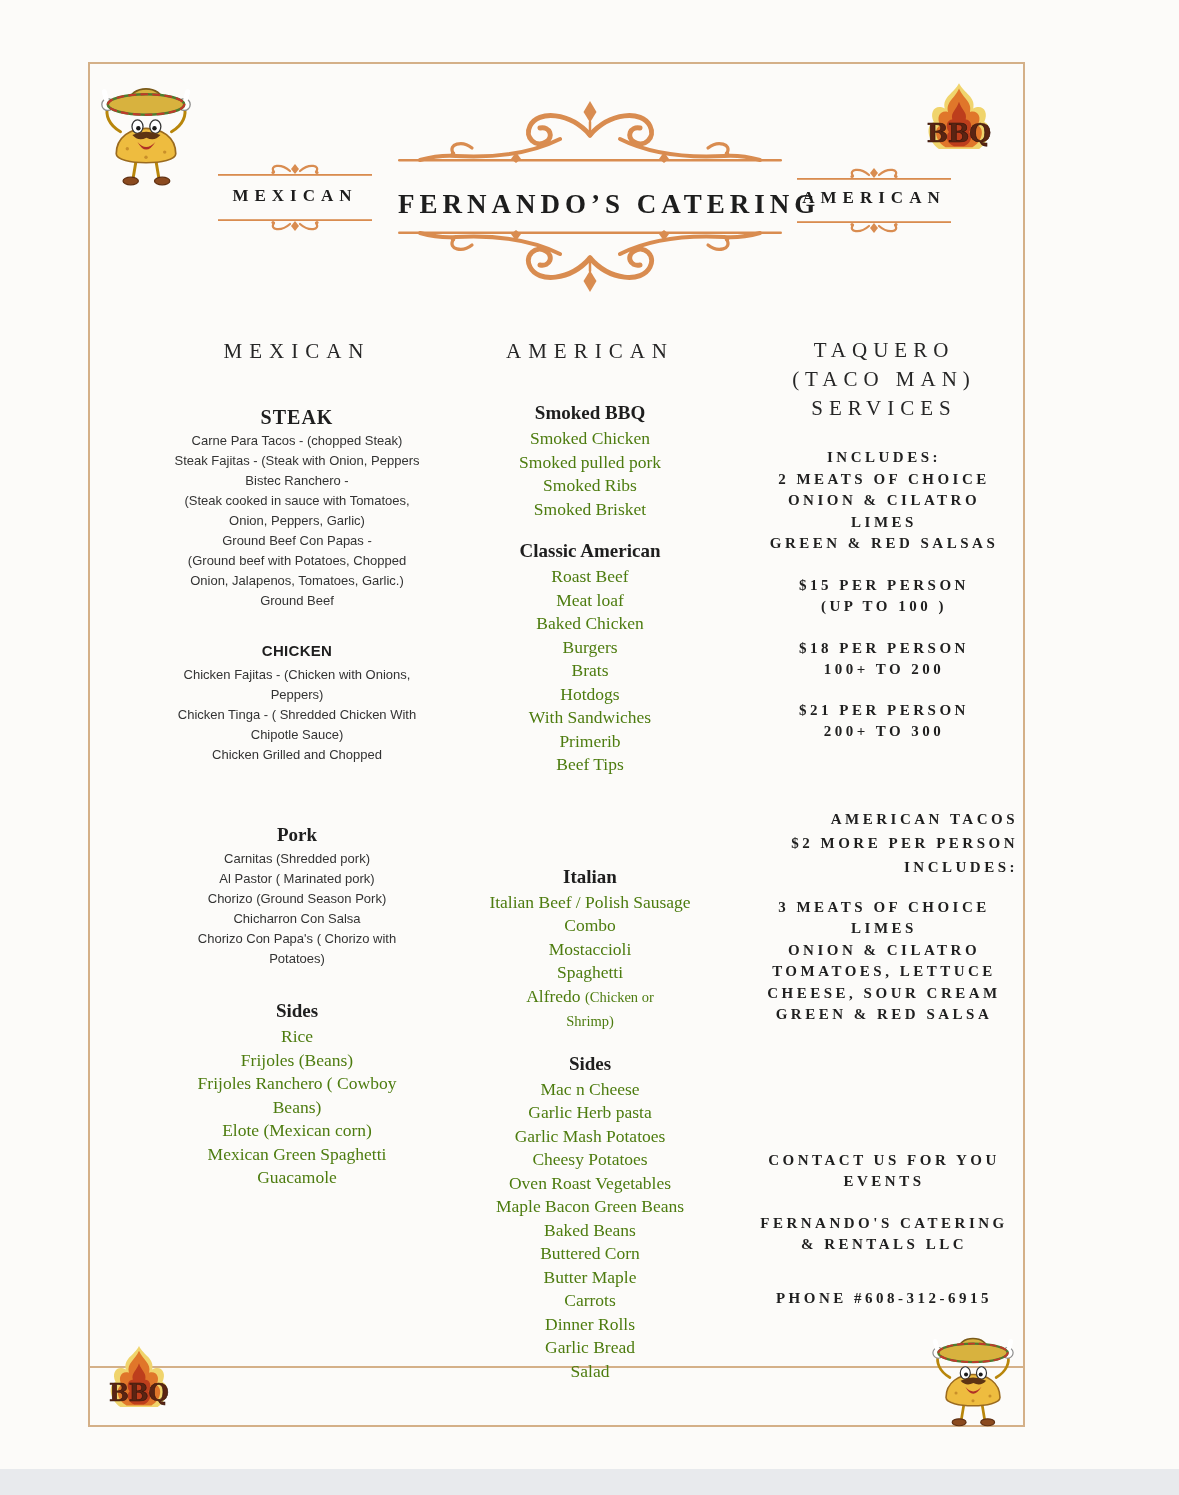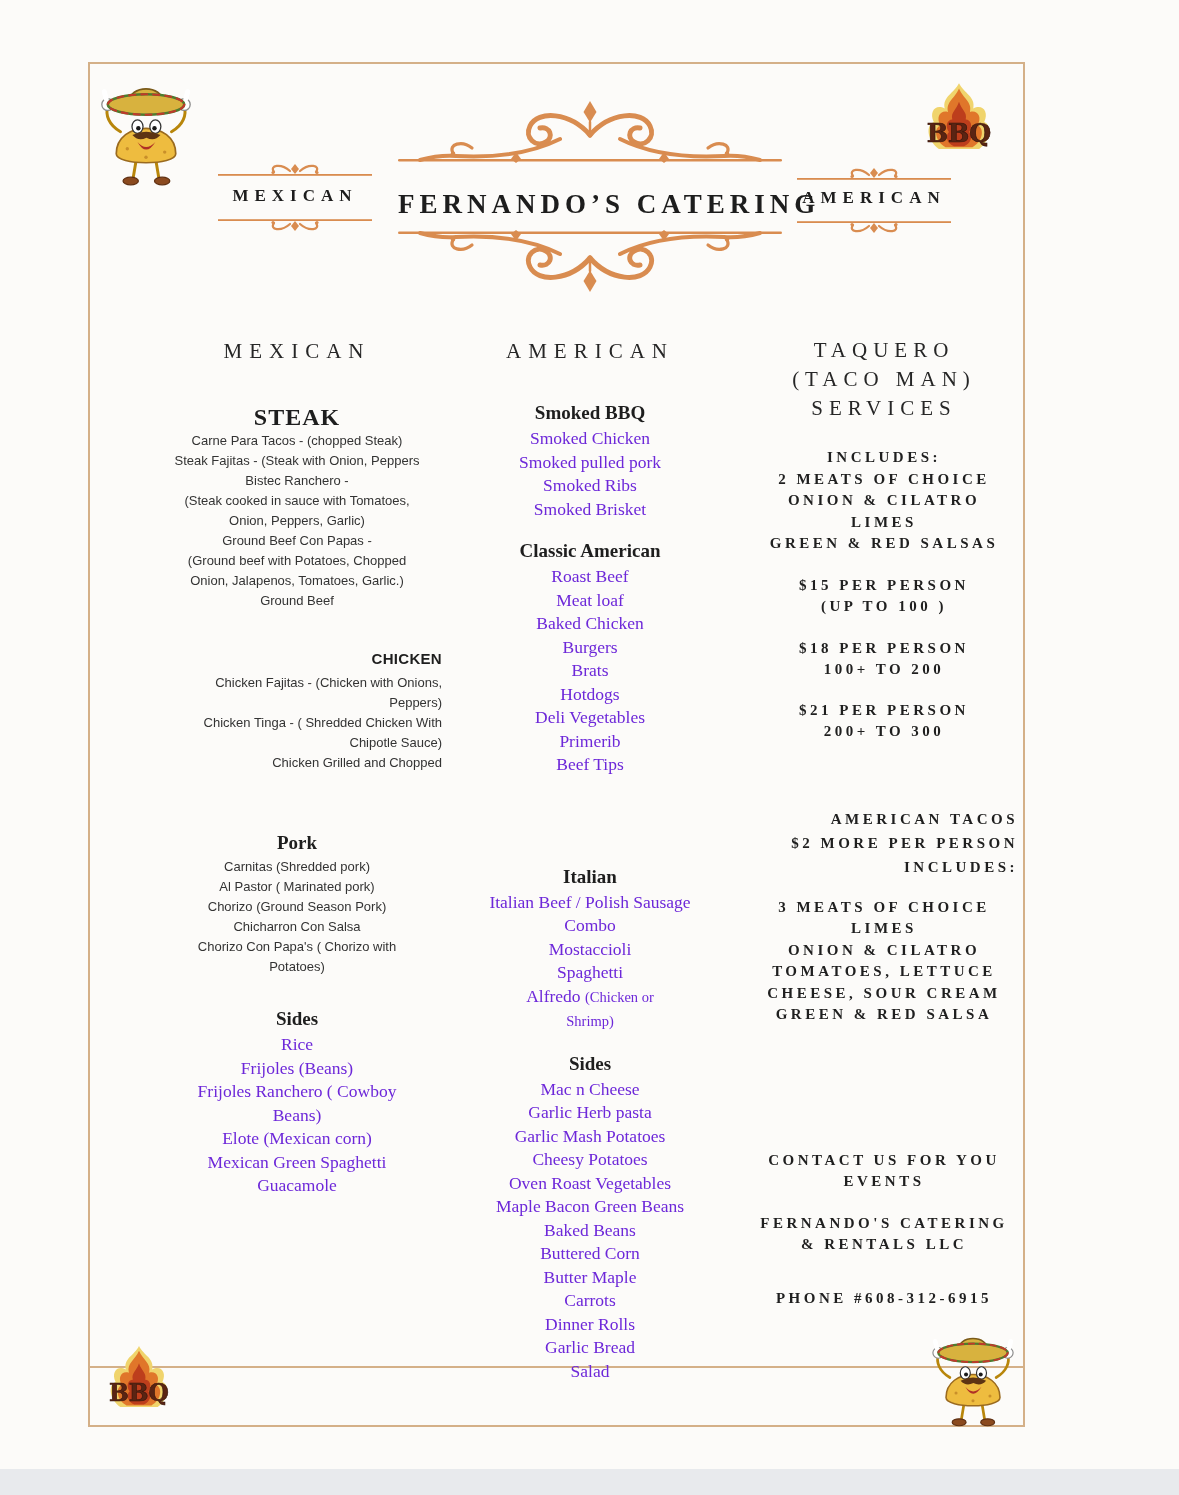--- a/index.html
+++ b/index.html
@@ -38,29 +38,29 @@
 
   
   .col{position:absolute;text-align:center;}
   .col-mexican{left:152px;top:338px;width:290px;}
   .col-american{left:455px;top:338px;width:270px;}
   .col-taquero{left:750px;top:336px;width:268px;}
   .col-heading{font-size:21px;letter-spacing:7px;color:#262626;line-height:27px;}
 
   section.sec{display:block;}
   .sec-title{font-weight:bold;font-size:19px;color:#1e1e1e;line-height:24px;margin-bottom:2px;}
-  .item{color:#6d28d9;}
+  .item{color:#4d7c0f;}
   .item .sm{font-size:14px;}
 
   
   .col-mexican section:nth-of-type(1){margin-top:40px;}
-  .col-mexican section:nth-of-type(2){margin-top:36px;text-align:right;}
+  .col-mexican section:nth-of-type(2){margin-top:28px;}
   .col-mexican section:nth-of-type(3){margin-top:58px;}
   .col-mexican section:nth-of-type(4){margin-top:30px;}
-  .col-mexican section:nth-of-type(1) .sec-title{font-size:24px;letter-spacing:1px;}
+  .col-mexican section:nth-of-type(1) .sec-title{font-size:20px;letter-spacing:1px;}
   .col-mexican section:nth-of-type(2) .sec-title{font-family:"Liberation Sans",sans-serif;font-size:15px;letter-spacing:.3px;}
   .col-mexican section:nth-of-type(-n+3) .item{
     font-family:"Liberation Sans",sans-serif;font-size:13px;line-height:20px;color:#333;
   }
   .col-mexican section:nth-of-type(4) .item{font-size:17.5px;line-height:23.5px;}
 
   
   .col-american section:nth-of-type(1){margin-top:36px;}
   .col-american section:nth-of-type(2){margin-top:18px;}
   .col-american section:nth-of-type(3){margin-top:88px;}
@@ -291,21 +291,21 @@
         <div class="item">Smoked Brisket</div>
       </section>
       <section class="sec">
         <div class="sec-title">Classic American</div>
         <div class="item">Roast Beef</div>
         <div class="item">Meat loaf</div>
         <div class="item">Baked Chicken</div>
         <div class="item">Burgers</div>
         <div class="item">Brats</div>
         <div class="item">Hotdogs</div>
-        <div class="item">Deli Vegetables</div>
+        <div class="item">With Sandwiches</div>
         <div class="item">Primerib</div>
         <div class="item">Beef Tips</div>
       </section>
       <section class="sec">
         <div class="sec-title">Italian</div>
         <div class="item">Italian Beef / Polish Sausage</div>
         <div class="item">Combo</div>
         <div class="item">Mostaccioli</div>
         <div class="item">Spaghetti</div>
         <div class="item"><span>Alfredo </span><span class="sm">(Chicken or</span></div>

